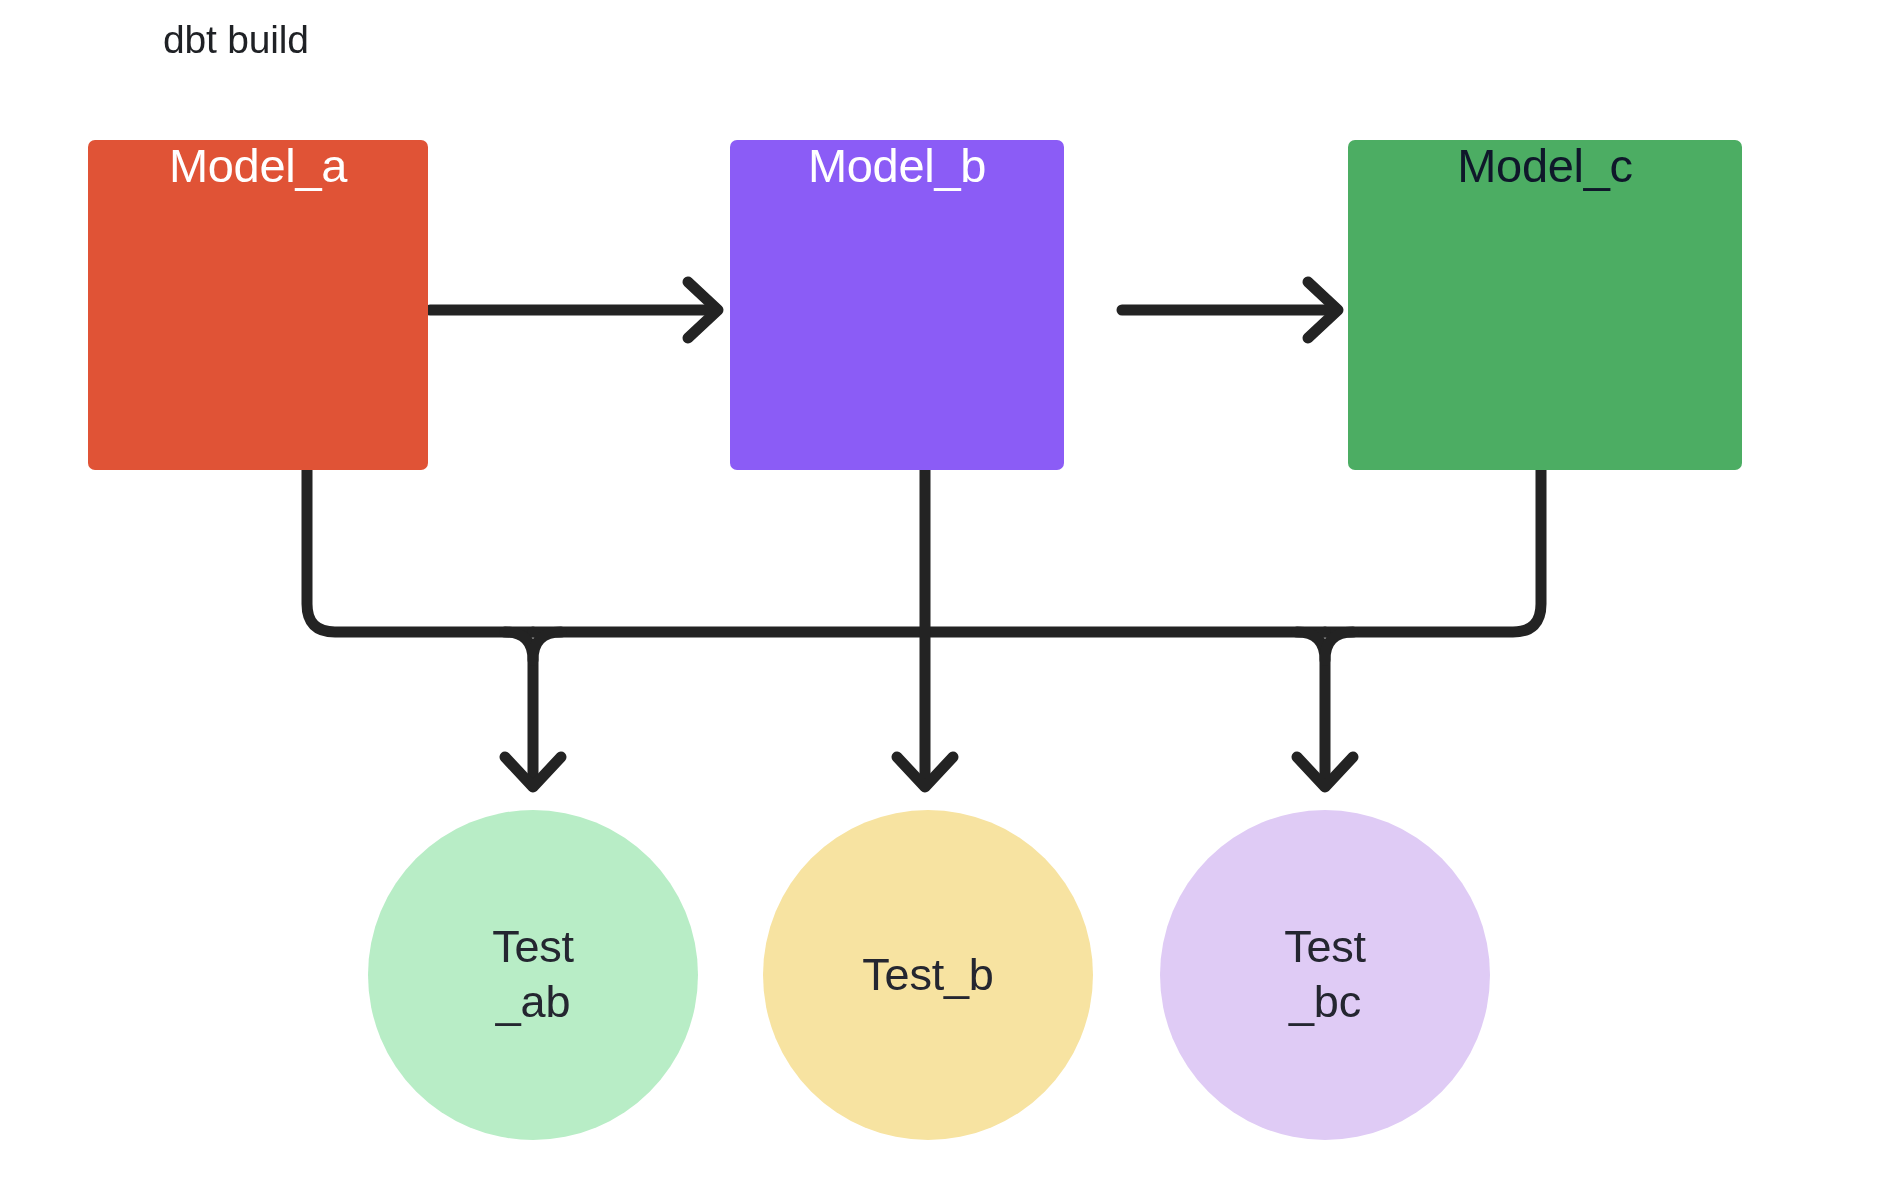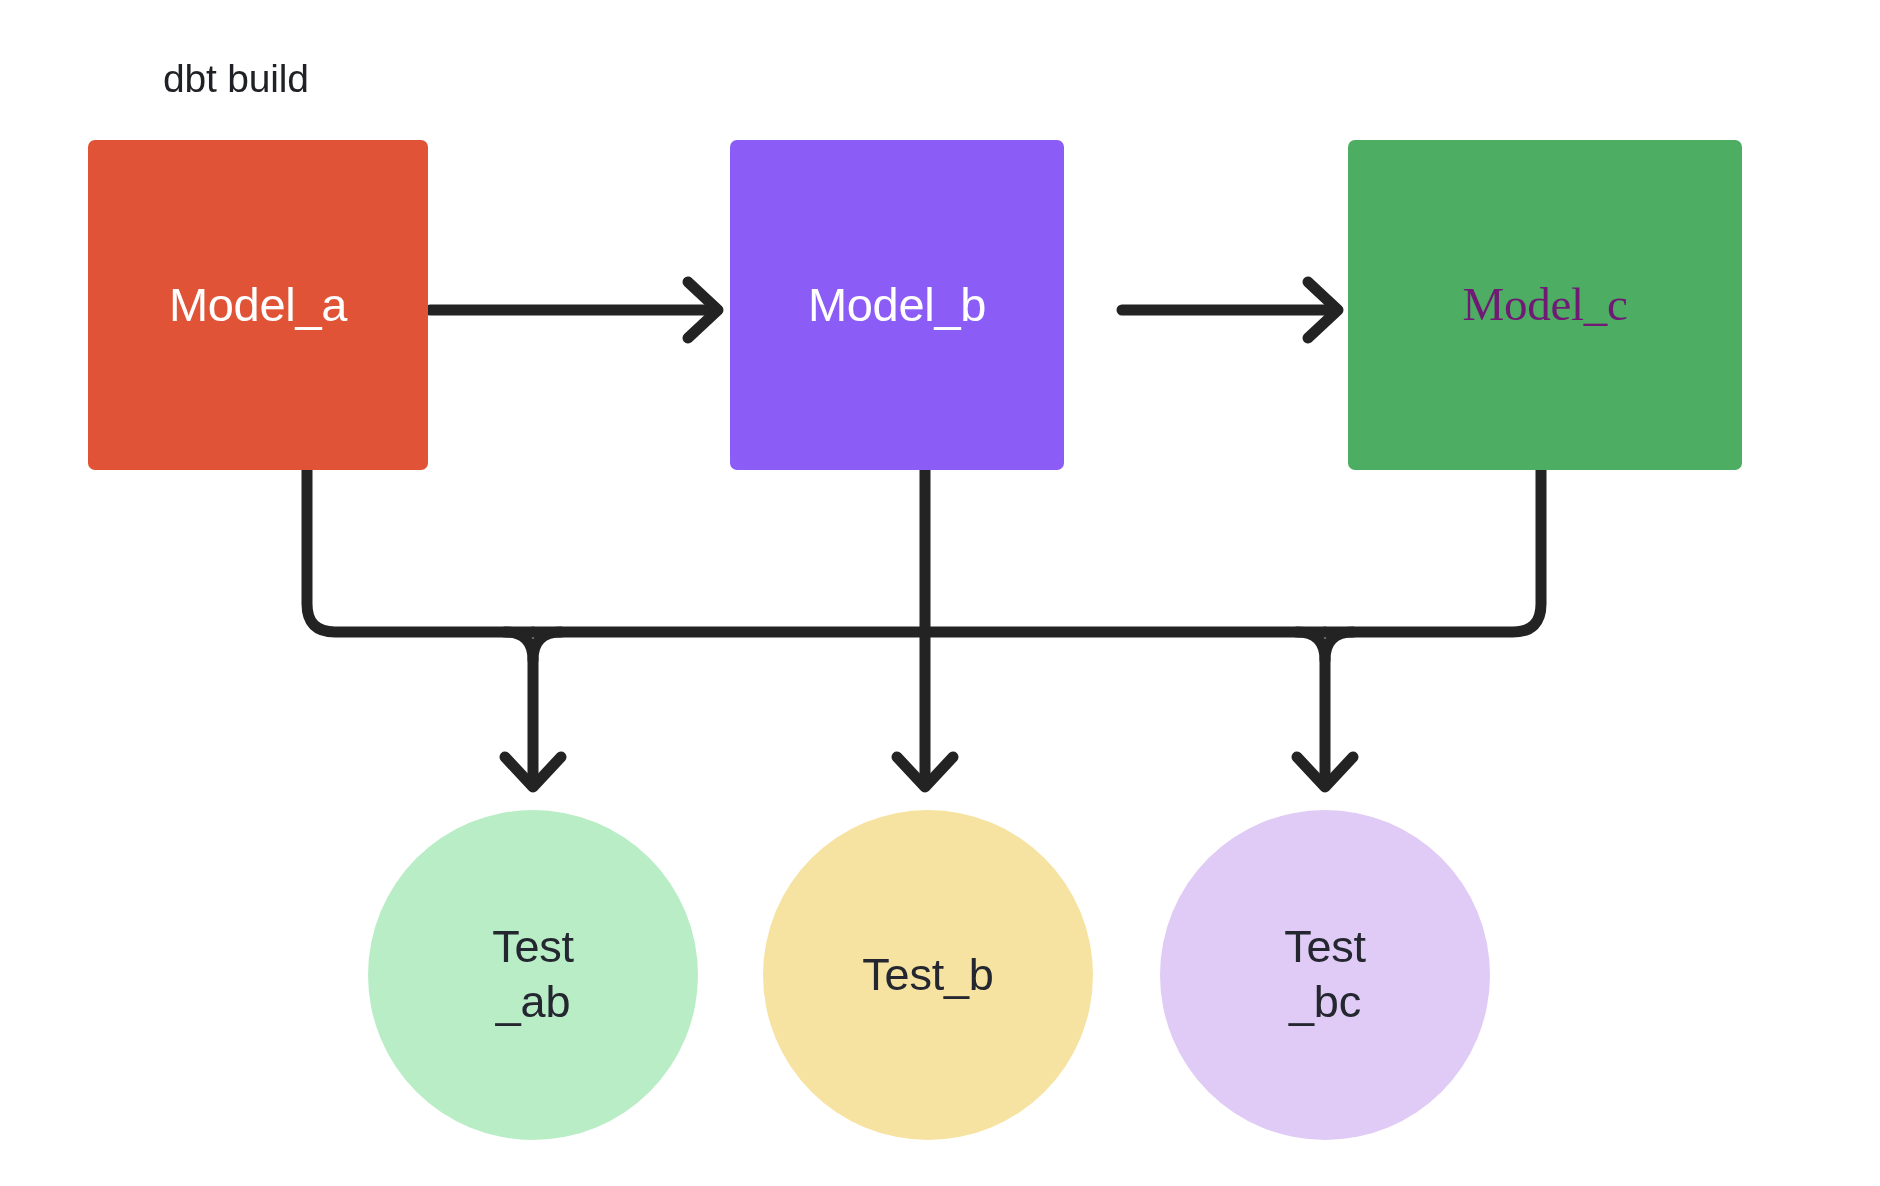--- a/index.html
+++ b/index.html
@@ -31,21 +31,21 @@
     font-size: 39px;
     line-height: 1.15;
     color: #1f2125;
     letter-spacing: -0.2px;
     white-space: nowrap;
   }
   .model-node {
     position: absolute;
     border-radius: 7px;
     display: flex;
-    align-items: center;
+    align-items: flex-start;
     justify-content: center;
     box-sizing: border-box;
   }
   .model-label {
     font-size: 47px;
     color: #ffffff;
     line-height: 1.1;
     white-space: nowrap;
     letter-spacing: -0.3px;
   }
@@ -64,21 +64,21 @@
     text-align: center;
     letter-spacing: -0.2px;
     white-space: pre-line;
   }
 </style>
 </head>
 <body>
 
 <div id="canvas" style="background: rgb(255, 255, 255);">
 
-  <div class="diagram-title" style="color: rgb(31, 33, 37); margin-top: 39px;">dbt build</div>
+  <div class="diagram-title" style="color: rgb(31, 33, 37);">dbt build</div>
 
   <svg id="edges" viewBox="0 0 1880 1186">
     <g fill="none" stroke="#232323" stroke-width="11" stroke-linecap="round" stroke-linejoin="round">
 
       <g>
         <path d="M 430 310 L 717 310"></path>
         <path d="M 688 282 L 718 310 L 688 338"></path>
       </g>
 
       <g>
@@ -120,21 +120,21 @@
 
   <div class="model-node" id="node-model_a" style="left: 88px; top: 140px; width: 340px; height: 330px; background: rgb(224, 83, 54);">
     <span class="model-label" style="color: rgb(255, 255, 255);">Model_a</span>
   </div>
 
   <div class="model-node" id="node-model_b" style="left: 730px; top: 140px; width: 334px; height: 330px; background: #8b5cf6;">
     <span class="model-label" style="color: rgb(255, 255, 255);">Model_b</span>
   </div>
 
   <div class="model-node" id="node-model_c" style="left: 1348px; top: 140px; width: 394px; height: 330px; background: rgb(76, 173, 99);">
-    <span class="model-label" style="color: #701a75; font-family: Liberation Serif, serif;">Model_c</span>
+    <span class="model-label" style="color: #0f172a;">Model_c</span>
   </div>
 
   <div class="test-node" id="node-test_ab" style="left: 368px; top: 810px; width: 330px; height: 330px; background: rgb(184, 237, 198);">
     <span class="test-label" style="color: rgb(36, 38, 48);">Test
 _ab</span>
   </div>
 
   <div class="test-node" id="node-test_b" style="left: 763px; top: 810px; width: 330px; height: 330px; background: rgb(247, 227, 161);">
     <span class="test-label" style="color: rgb(36, 38, 48); text-align: right;">Test_b</span>
   </div>

